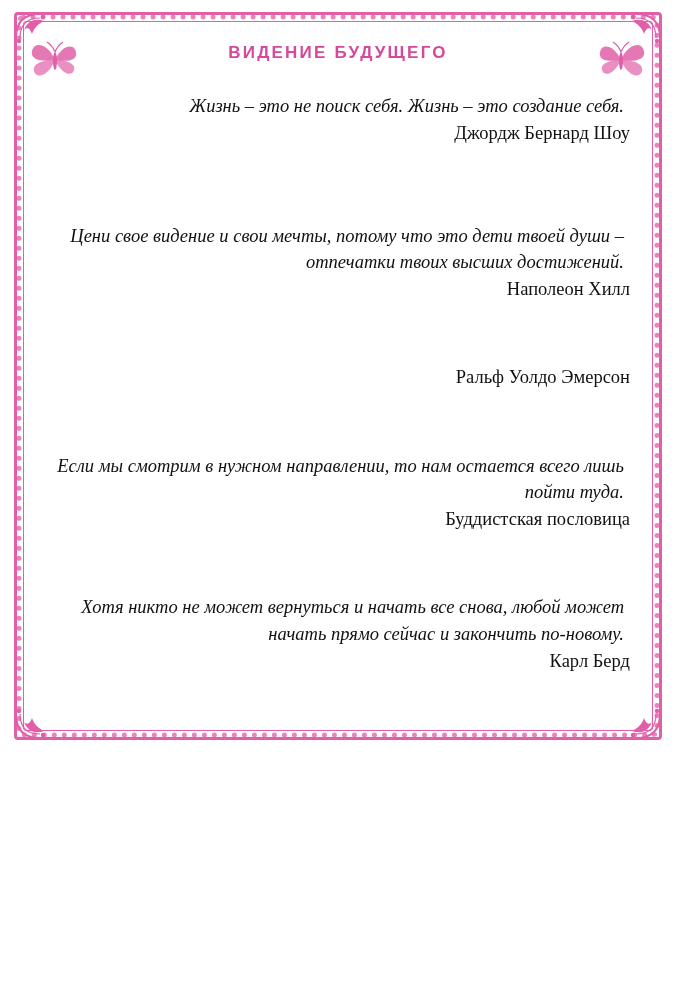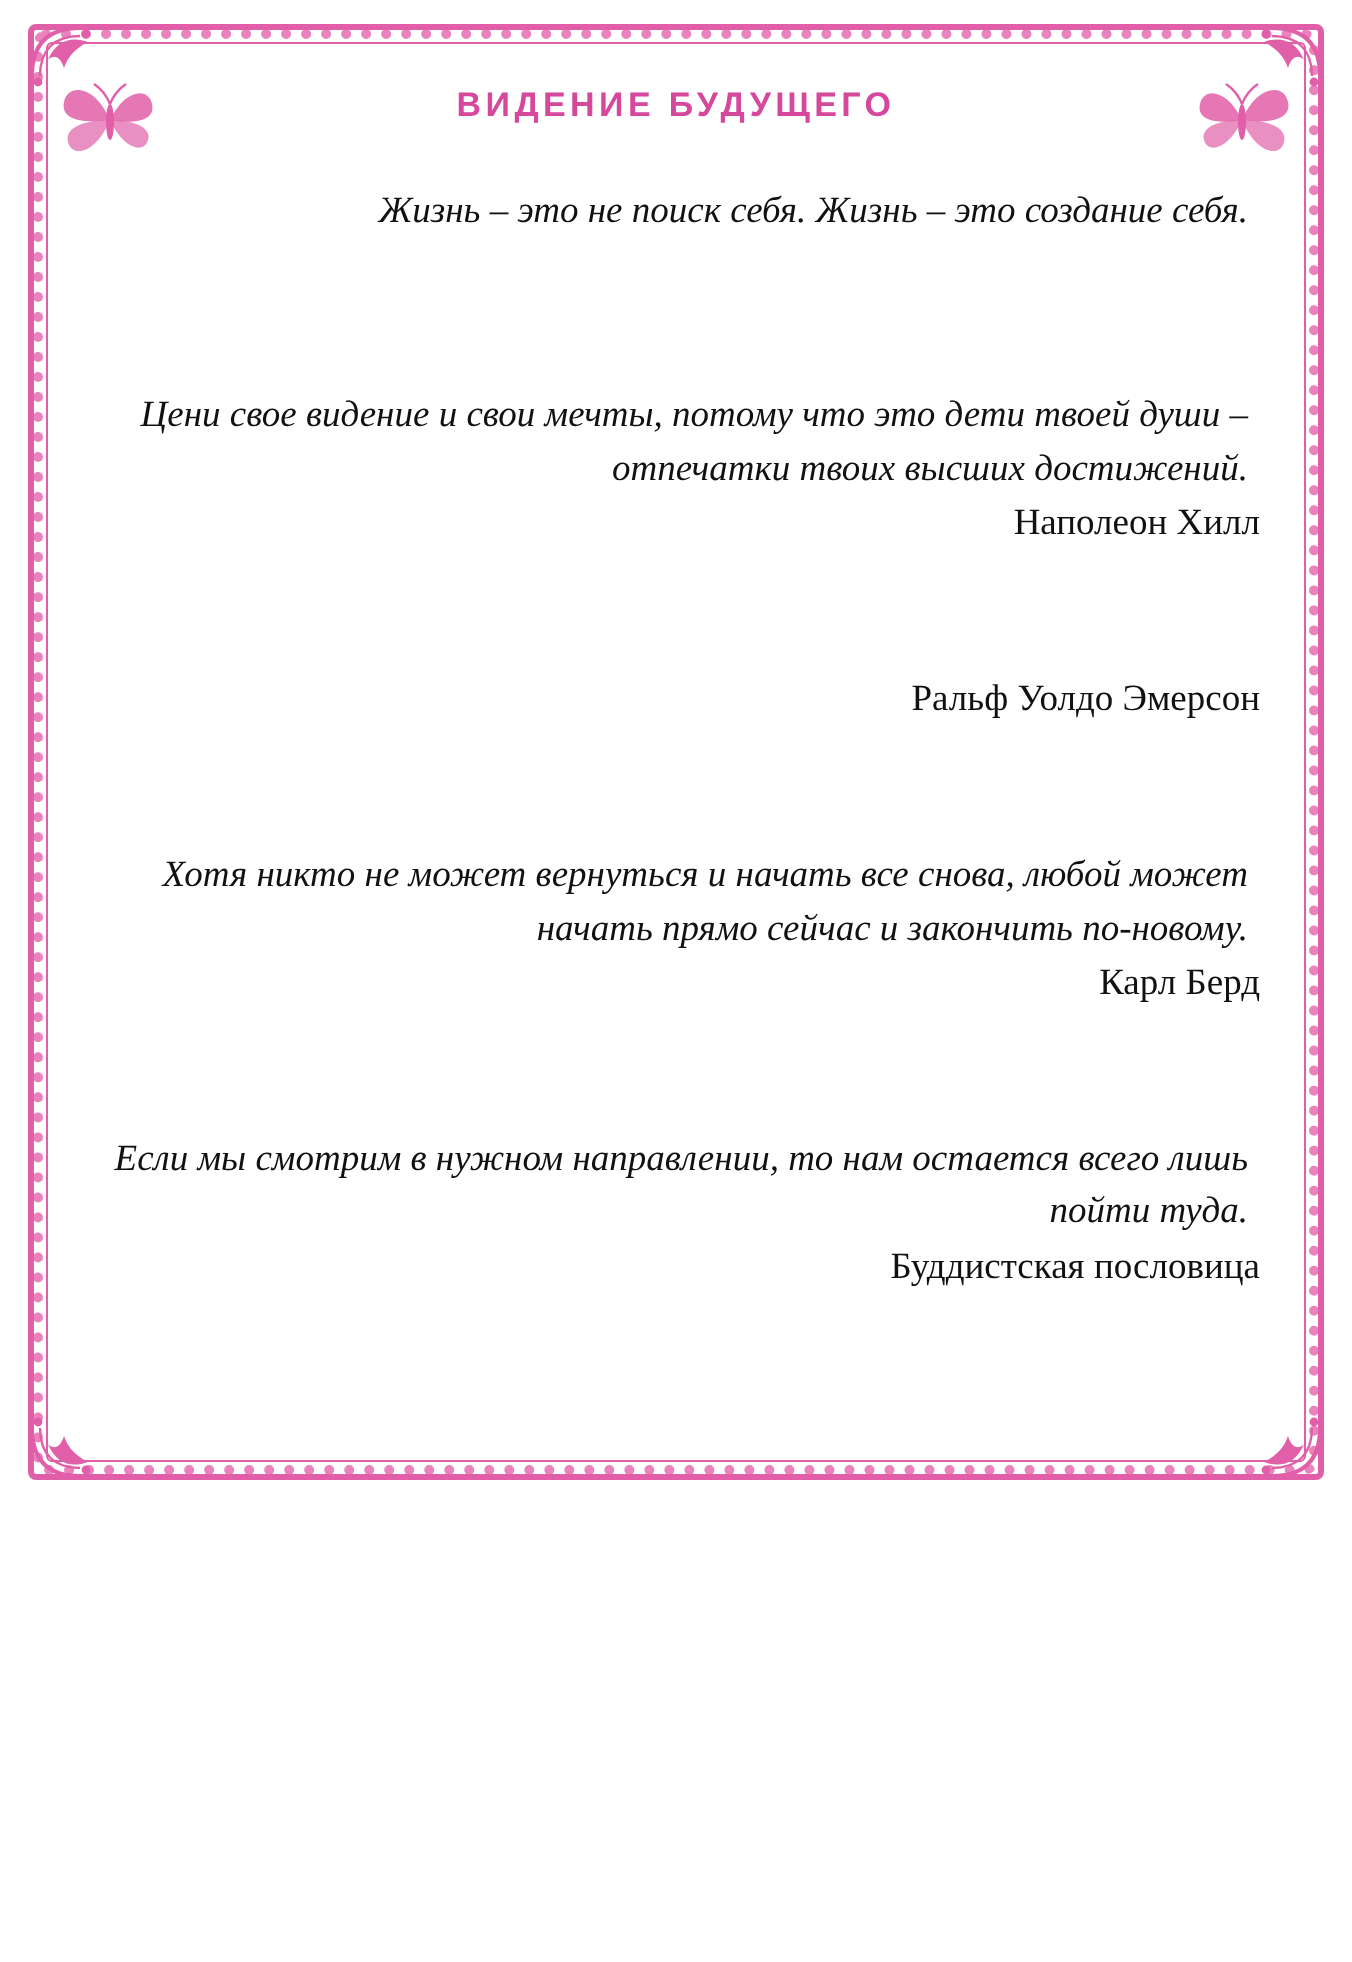--- a/index.html
+++ b/index.html
@@ -193,38 +193,39 @@
   </div>
 
   <div class="content">
 
     <h1 class="page-title">ВИДЕНИЕ БУДУЩЕГО</h1>
 
     <div class="quotes">
 
       <div class="quote-block" style="margin-top:0px;">
         <p class="quote-text">Жизнь – это не поиск себя. Жизнь – это создание себя.</p>
+        <p class="quote-author">Джордж Бернард Шоу</p>
       </div>
 
       <div class="quote-block" style="margin-top:76px;">
         <p class="quote-text">Цени свое видение и свои мечты, потому что это дети твоей души – отпечатки твоих высших достижений.</p>
         <p class="quote-author">Наполеон Хилл</p>
       </div>
 
       <div class="quote-block" style="margin-top:62px;">
         <p class="quote-author">Ральф Уолдо Эмерсон</p>
       </div>
 
       <div class="quote-block" style="margin-top:62px;">
+        <p class="quote-text">Если мы смотрим в нужном направлении, то нам остается всего лишь пойти туда.</p>
+        <p class="quote-author">Буддистская пословица</p>
+      </div>
+
+      <div class="quote-block" style="margin-top:62px;">
         <p class="quote-text">Хотя никто не может вернуться и начать все снова, любой может начать прямо сейчас и закончить по-новому.</p>
         <p class="quote-author">Карл Берд</p>
       </div>
 
-      <div class="quote-block" style="margin-top:62px;">
-        <p class="quote-text">Если мы смотрим в нужном направлении, то нам остается всего лишь пойти туда.</p>
-        <p class="quote-author">Буддистская пословица</p>
-      </div>
-
 
 
     </div>
   </div>
 </div>
 
 </body></html>

